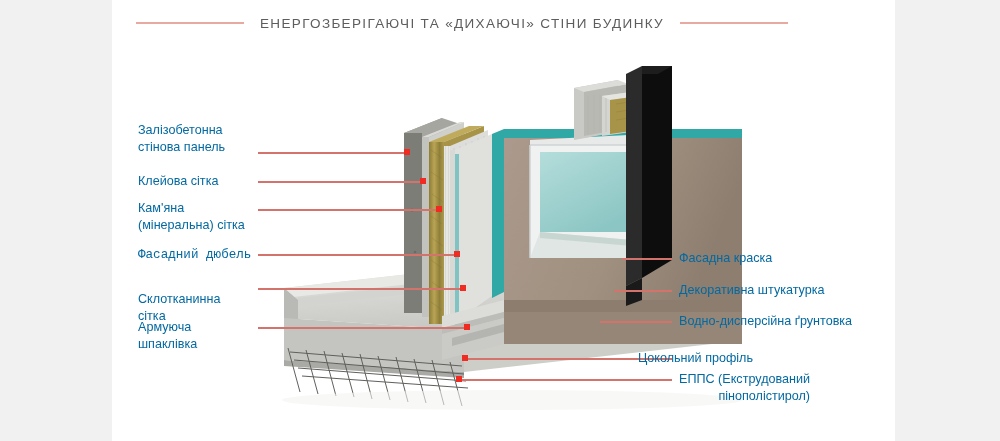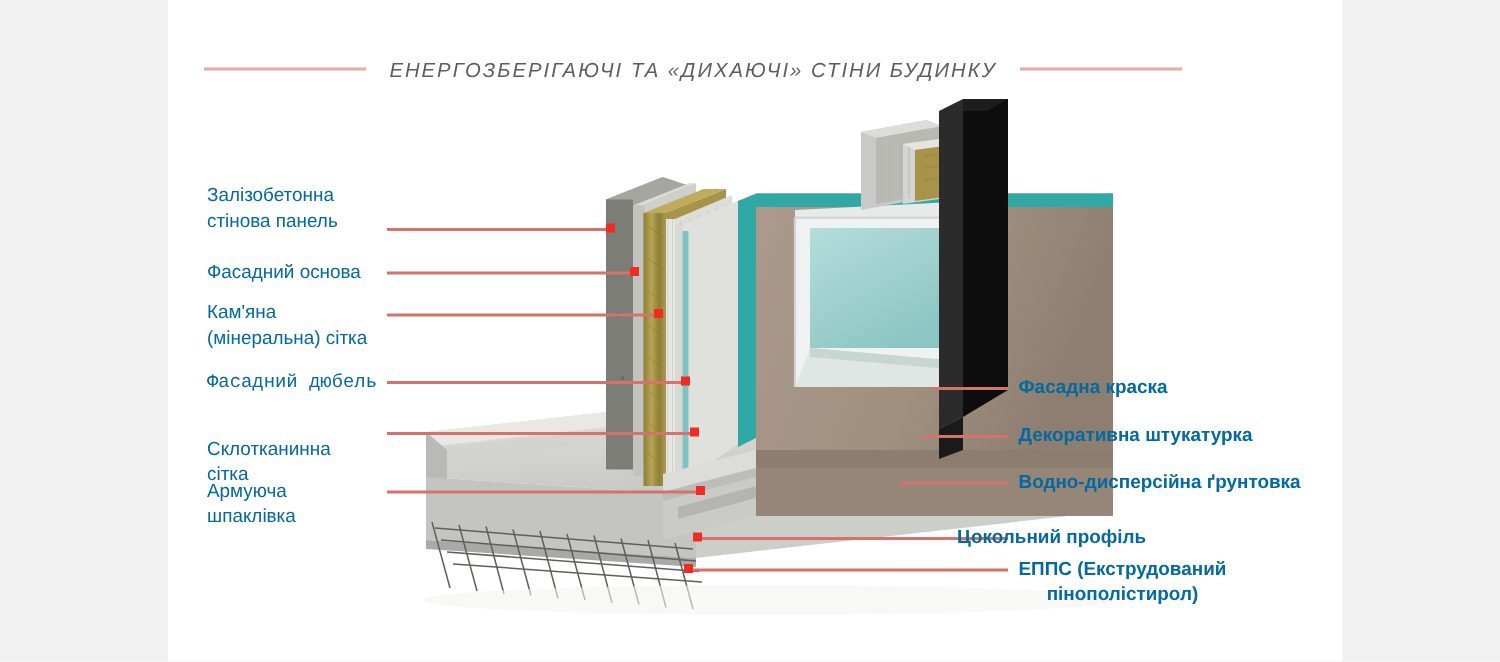--- a/index.html
+++ b/index.html
@@ -16,22 +16,22 @@
   }
   .canvas {
     position: absolute;
     left: 112px; top: 0; width: 783px; height: 441px;
     background: #ffffff;
   }
 
   
   .title-row {
     position: absolute;
-    left: 112px; top: 34px; width: 700px; height: 24px;
-    display: flex; align-items: center; justify-content: center; gap: 16px; font-style: italic;
+    left: 112px; top: 11px; width: 700px; height: 24px;
+    display: flex; align-items: center; justify-content: center; gap: 16px;
   }
   .title-rule {
     height: 2px; width: 108px;
     background: #e8a9a0;
     flex: none;
   }
   .title-text {
     font-size: 13.5px;
     letter-spacing: 1.35px;
     color: #5d5d5d;
@@ -41,21 +41,21 @@
 
   
   .label {
     position: absolute;
     font-size: 12.6px;
     line-height: 17px;
     color: #0369a1;
     white-space: pre-line;
   }
   .label.left  { text-align: left; }
-  .label.right { text-align: center; font-weight: bold; }
+  .label.right { text-align: right; }
 
   
   .leader {
     position: absolute;
     height: 1.6px;
     background: #d4736c;
   }
   .marker {
     position: absolute;
     width: 6px; height: 6px;
@@ -257,21 +257,21 @@
     <ellipse cx="400" cy="400" rx="230" ry="10" fill="#f4f4f2" opacity="0.6"></ellipse>
   </svg>
 
   <div>
 
     <div class="label left" style="left:138px; top:122px;">Залізобетонна
 стінова панель</div>
     <div class="leader" style="left:258px; top:152px; width:152px;"></div>
     <div class="marker" style="left:404px; top:149px;"></div>
 
-    <div class="label left" style="left:138px; top:173px;">Фасадний основа</div>
+    <div class="label left" style="left:138px; top:173px;">Клейова сітка</div>
     <div class="leader" style="left:258px; top:181px; width:168px;"></div>
     <div class="marker" style="left:420px; top:178px;"></div>
 
     <div class="label left" style="left:138px; top:200px;">Кам'яна
 (мінеральна) сітка</div>
     <div class="leader" style="left:258px; top:209px; width:184px;"></div>
     <div class="marker" style="left:436px; top:206px;"></div>
 
     <div class="label left" style="left:138px; top:247px;font-family:Liberation Mono, monospace;">Фасадний дюбель</div>
     <div class="leader" style="left:258px; top:254px; width:202px;"></div>

